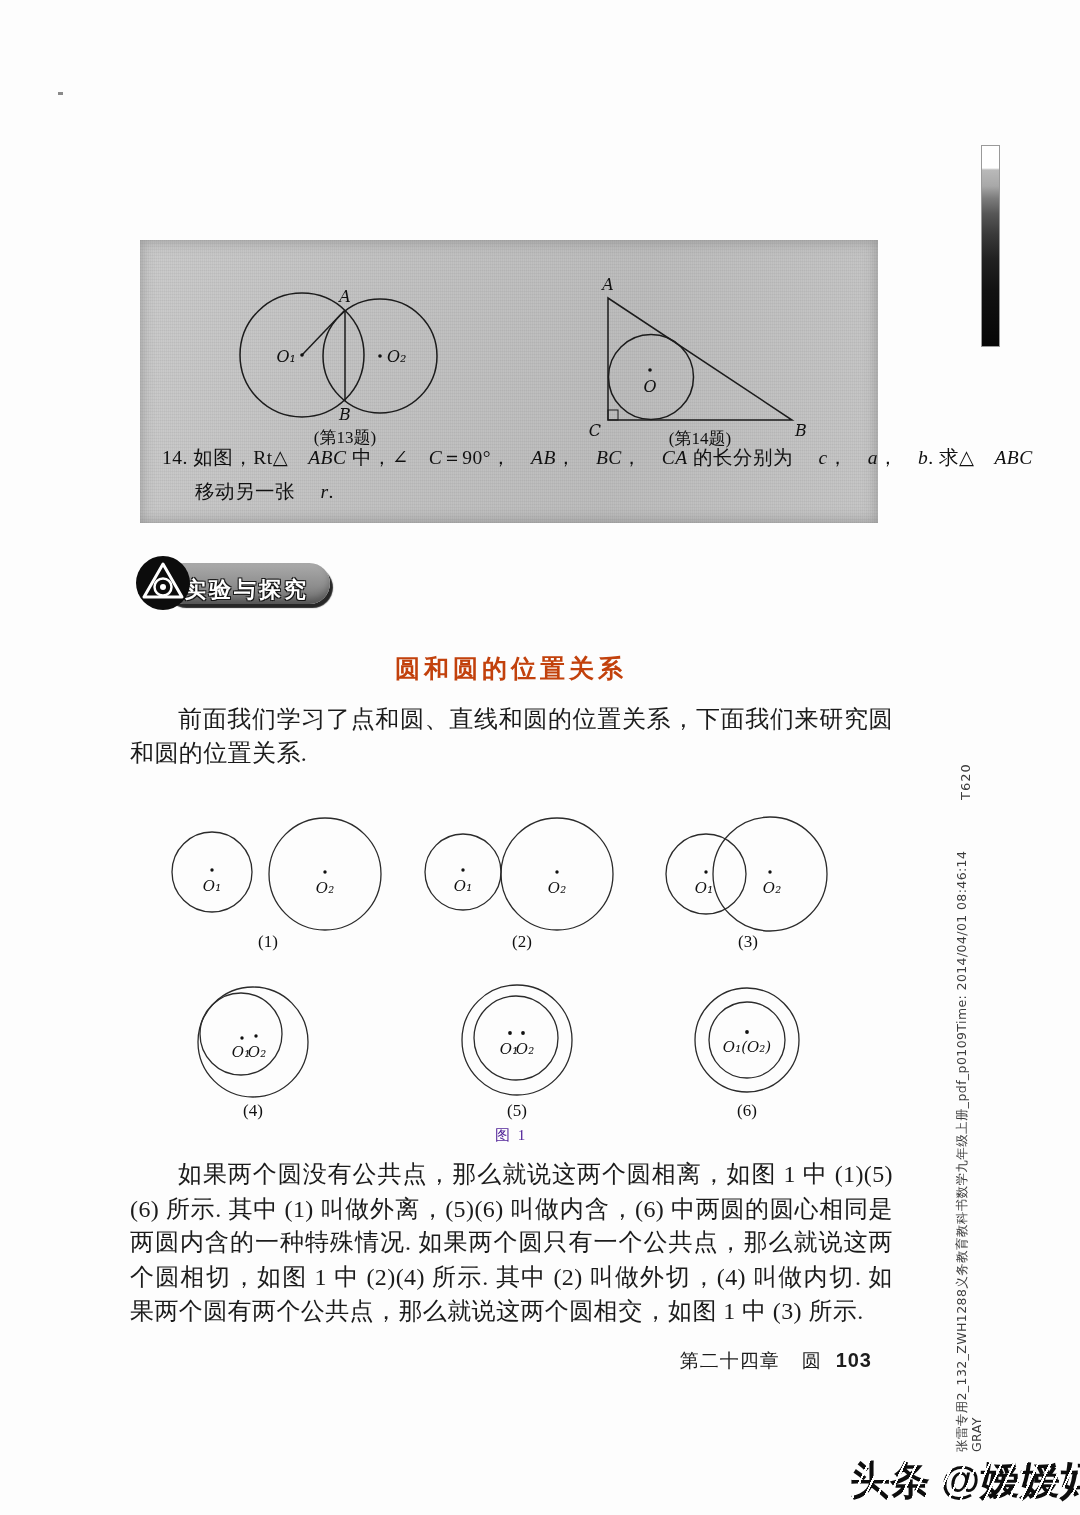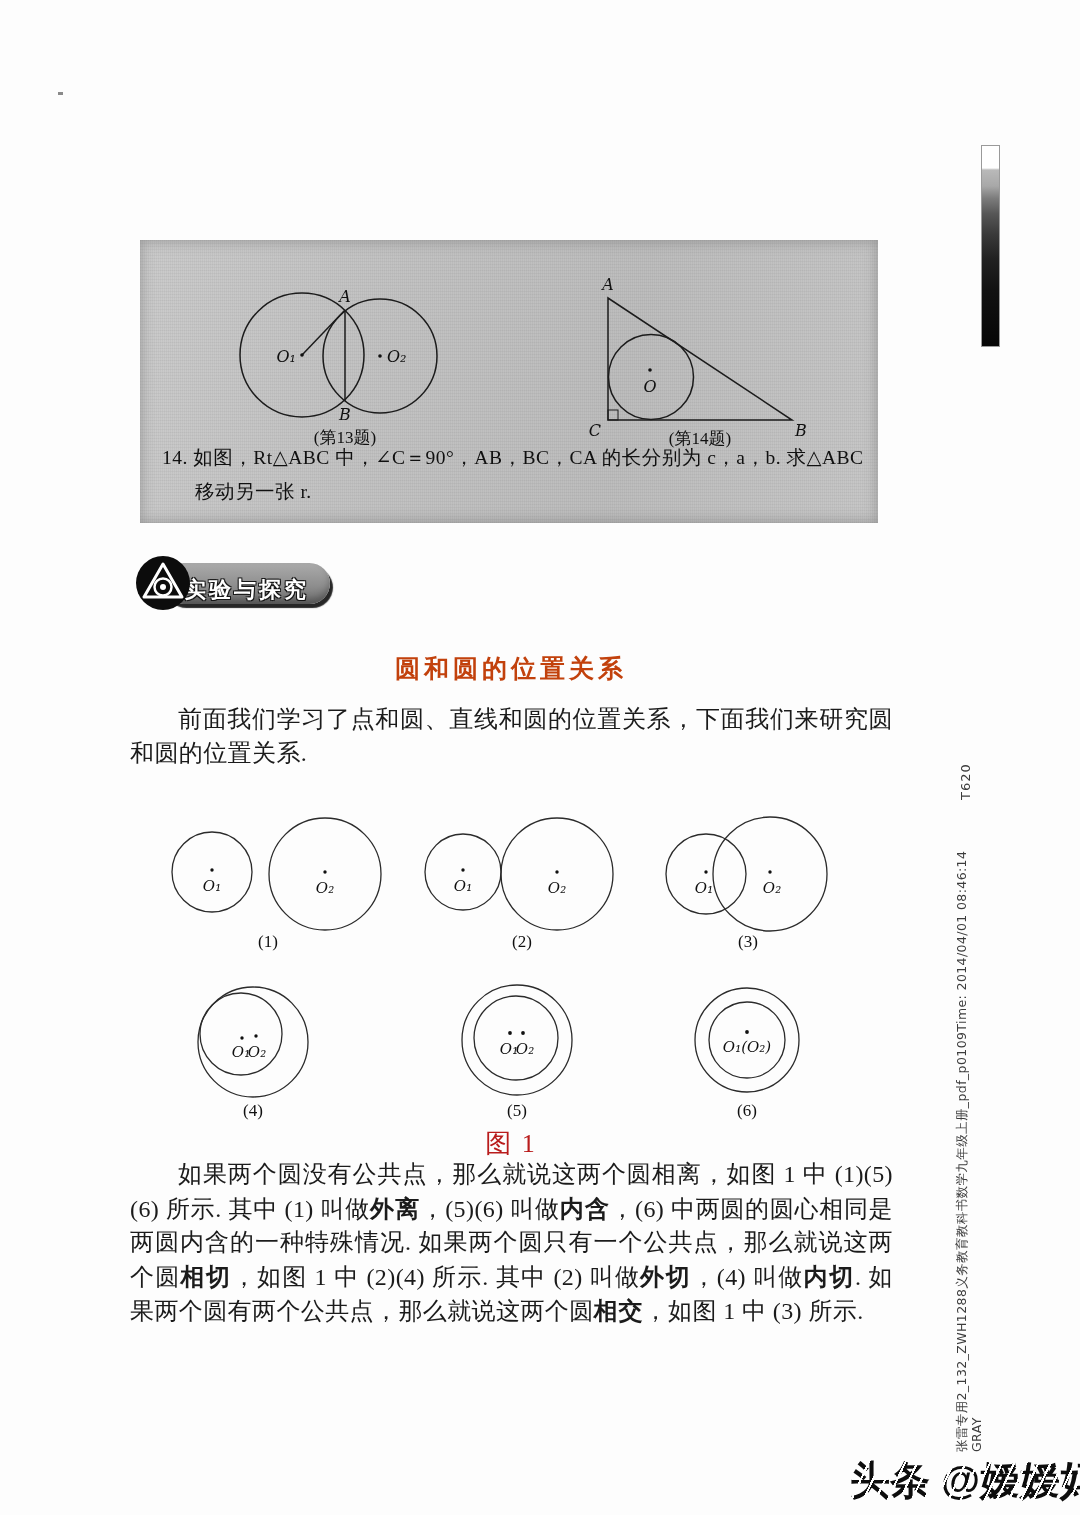--- a/index.html
+++ b/index.html
@@ -36,29 +36,29 @@
   .badge-pill span{font-family:"Liberation Sans","DejaVu Sans",sans-serif;font-weight:bold;
     font-size:22px;color:#ffffff;letter-spacing:3px;
     text-shadow:-1px -1px 0 #161616,1px -1px 0 #161616,-1px 1px 0 #161616,1px 1px 0 #161616;margin-top:12px;}
   .badge-icon{position:absolute;left:135px;top:555px;}
 
   
   .sec-title{position:absolute;left:130px;top:652px;width:762px;text-align:center;
     font-size:25px;font-weight:bold;letter-spacing:4px;color:#c2410c;}
   .para{position:absolute;left:130px;width:763px;font-size:24px;line-height:33.5px;
     text-align:justify;text-indent:2em;color:#1b1b1b;letter-spacing:.4px;}
-  .para .b,.p3 .b{font-weight:bold;font-family:"Liberation Sans","DejaVu Sans",sans-serif;letter-spacing:1px;}
-  .i{}
+  .para .b,.p3 .b{font-weight:normal;font-family:"Liberation Sans","DejaVu Sans",sans-serif;letter-spacing:1px;}
+  .i{font-style:italic;margin-left:20px;}
 
   
   .dg{position:absolute;}
   .dg-stroke{fill:none;stroke:#2b2b2b;stroke-width:1.3;}
   .dg .fl{font:italic 15px "DejaVu Serif","Liberation Serif",serif;}
   .fig1-cap{position:absolute;left:130px;top:1126px;width:762px;text-align:center;
-    font-size:26px;color:#b91c1c;letter-spacing:2px;}
+    font-size:15px;color:#4c1d95;letter-spacing:2px;}
 
   
   .footer{position:absolute;left:130px;top:1348px;width:742px;text-align:right;
     font-size:19px;color:#1d1d1d;letter-spacing:1px;}
   .footer .pageno{font-family:"Liberation Sans","DejaVu Sans",sans-serif;font-weight:bold;
     font-size:20px;margin-left:14px;}
   .footer .sect{margin-left:22px;}
 
   
   .rot{transform-origin:0 0;transform:rotate(-90deg);
@@ -186,20 +186,23 @@
     <circle class="dg-stroke" cx="84" cy="60" r="38"></circle>
     <circle cx="84" cy="52" r="1.9" fill="#111"></circle>
     <text class="fl" x="84" y="72" text-anchor="middle">O₁(O₂)</text>
     <text class="fc" x="84" y="136" text-anchor="middle">(6)</text>
   </svg>
 
   <div class="fig1-cap">图 1</div>
 
   <div class="para p3" style="top:1158px;"><span>如果两个圆没有公共点，那么就说这两个圆相离，如图 1 中 (1)(5)(6) 所示. 其中 (1) 叫做</span><span class="b">外离</span><span>，(5)(6) 叫做</span><span class="b">内含</span><span>，(6) 中两圆的圆心相同是两圆内含的一种特殊情况. 如果两个圆只有一个公共点，那么就说这两个圆</span><span class="b">相切</span><span>，如图 1 中 (2)(4) 所示. 其中 (2) 叫</span><span>做</span><span class="b">外切</span><span>，(4) 叫做</span><span class="b">内切</span><span>. 如果两个圆有两个公共点，那么就说这两个圆</span><span class="b">相交</span><span>，如图 1 中 (3) 所示.</span></div>
 
+  <div class="footer">
+    <span>第二十四章</span><span class="sect">圆</span><span class="pageno">103</span>
+  </div>
 
   <div class="rot t620">T620</div>
   <div class="rot meta">
     <div>张雷专用2_132_ZWH1288义务教育教科书数学九年级上册_pdf_p0109Time: 2014/04/01 08:46:14</div>
     <div>GRAY</div>
   </div>
 
   <div class="watermark">头条 @嫒嫒妈</div>
 
 </div>

